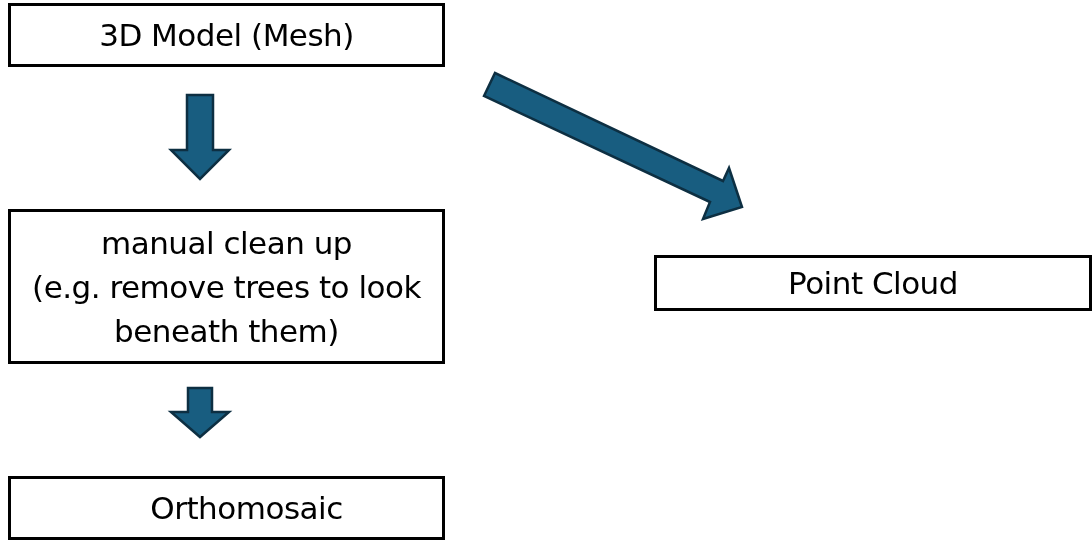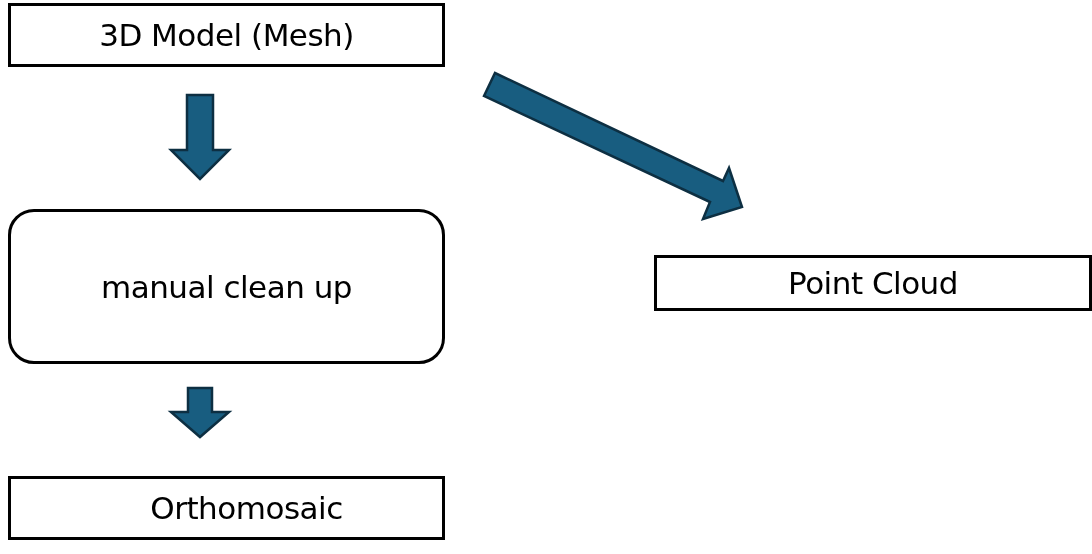--- a/index.html
+++ b/index.html
@@ -44,22 +44,24 @@
       stroke-width: 2.5;
     }
   </style>
 </head>
 <body style="background: rgb(255, 255, 255);">
 
 <div class="box" id="box-mesh" style="border-color: rgb(0, 0, 0);">
   <span>3D Model (Mesh)</span>
 </div>
 
-<div class="box" id="box-cleanup" style="border-color: rgb(0, 0, 0); border-radius: 26px;">
+<div class="box" id="box-cleanup" style="border-color: rgb(0, 0, 0);">
   <span class="line">manual clean up</span>
+  <span class="line">(e.g. remove trees to look</span>
+  <span class="line">beneath them)</span>
 </div>
 
 <div class="box" id="box-ortho" style="border-color: rgb(0, 0, 0); padding-left: 40px;">
   <span>Orthomosaic</span>
 </div>
 
 <div class="box" id="box-pointcloud" style="border-color: rgb(0, 0, 0);">
   <span>Point Cloud</span>
 </div>
 

